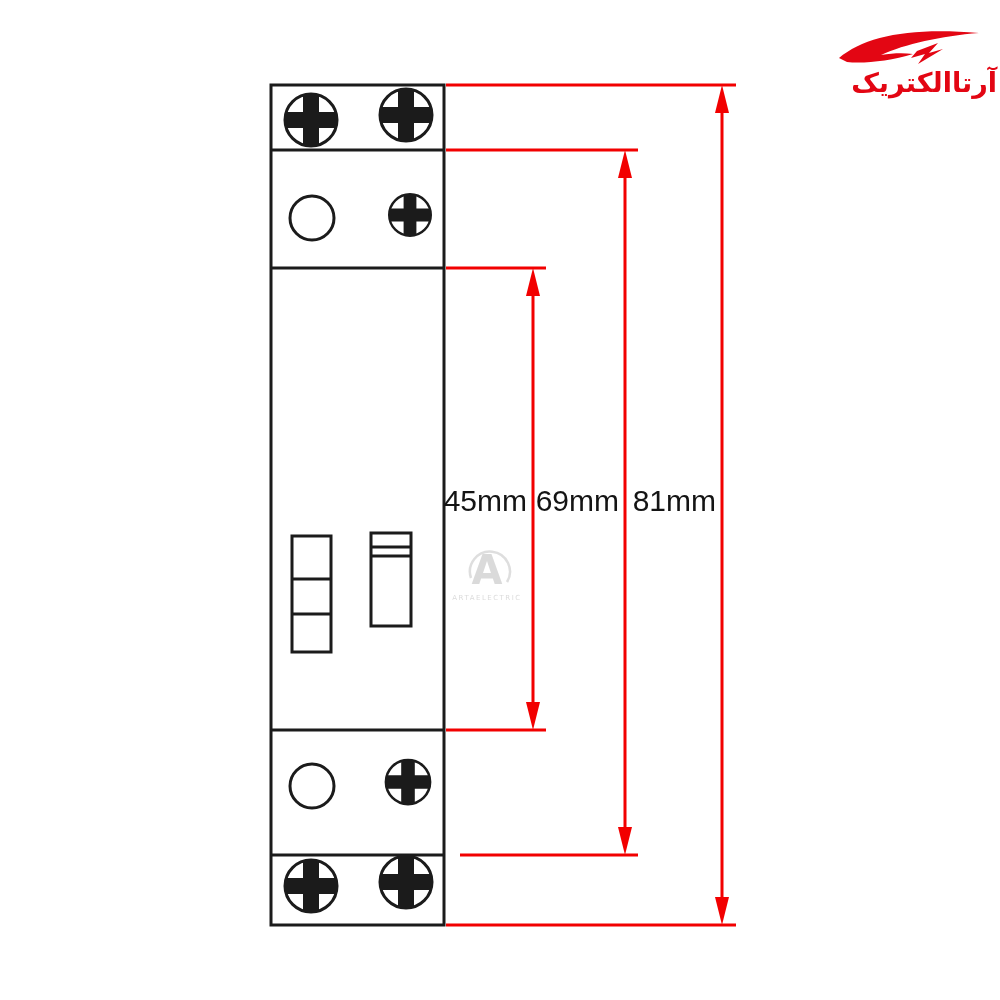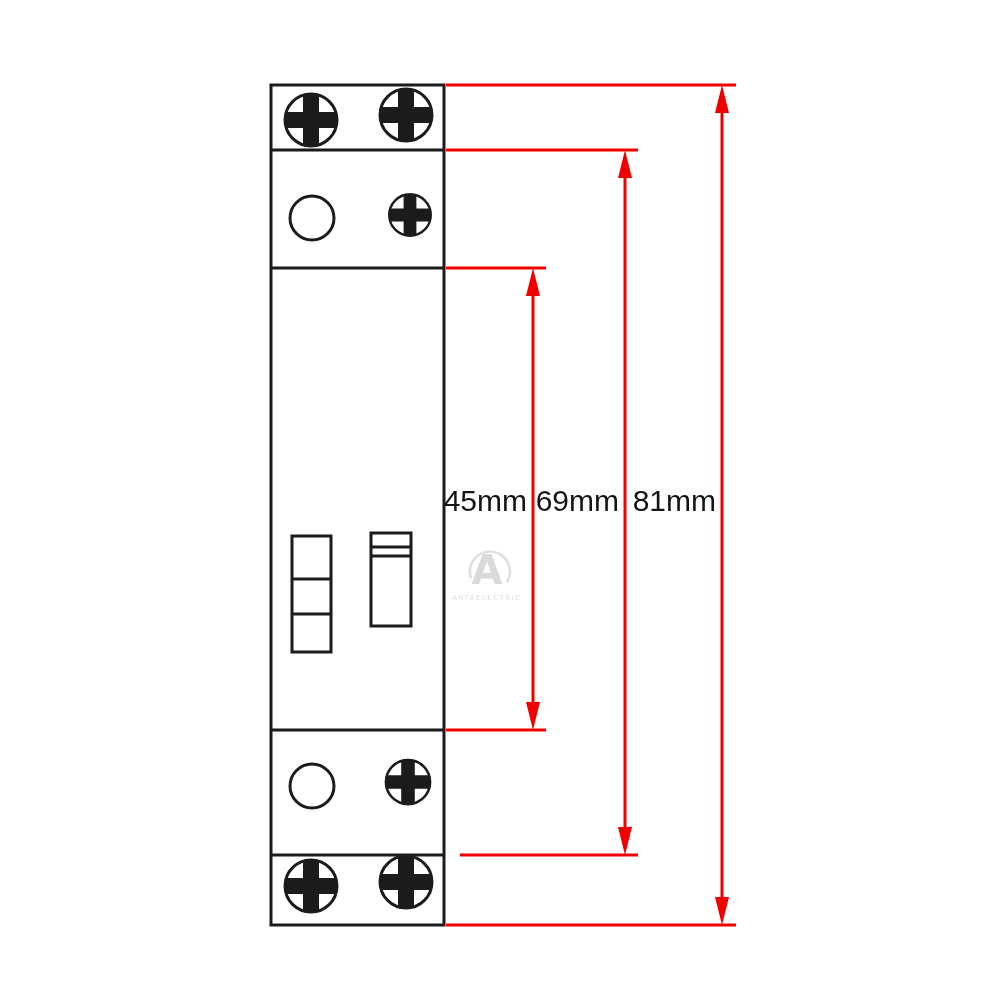--- a/index.html
+++ b/index.html
@@ -74,20 +74,27 @@
     <g>
       <line x1="446" y1="85" x2="736" y2="85" stroke="#f20000" stroke-width="3"></line>
       <line x1="446" y1="925" x2="736" y2="925" stroke="#f20000" stroke-width="3"></line>
       <line x1="722" y1="111" x2="722" y2="899" stroke="#f20000" stroke-width="3"></line>
       <polygon points="722,85 715,113 729,113" fill="#f20000"></polygon>
       <polygon points="722,925 715,897 729,897" fill="#f20000"></polygon>
       <text x="716" y="511" text-anchor="end" class="dim-label">81mm</text>
     </g>
   </svg>
 
+  <div class="brand-logo">
+    <svg width="195" height="74" viewBox="0 0 195 74">
+      <path d="M 34 32 C 60 10 106 1 174 7 C 136 10 100 18 76 29 C 88 27 99 27 108 28 C 85 35 58 38 42 36 Z" fill="#e30613"></path>
+      <path d="M 112 25 l 21 -8 -9 10 14 -4 -25 15 7 -10 -14 4 z" fill="#e30613"></path>
+      <text x="192" y="66" text-anchor="end" font-size="27" fill="#e30613">آرتاالکتریک</text>
+    </svg>
+  </div>
 
   <div class="watermark">
     <svg width="84" height="74" viewBox="0 0 84 74">
       <path d="M 26 44 A 20 20 0 1 1 62 48" stroke="#9a9a9a" fill="none" stroke-width="2.5"></path>
       <text x="42" y="50" text-anchor="middle" font-size="40" font-weight="bold" fill="#8f8f8f">A</text>
       <text x="42" y="66" text-anchor="middle" font-size="7" fill="#8f8f8f" letter-spacing="1.5">ARTAELECTRIC</text>
     </svg>
   </div>
 
 </div>

